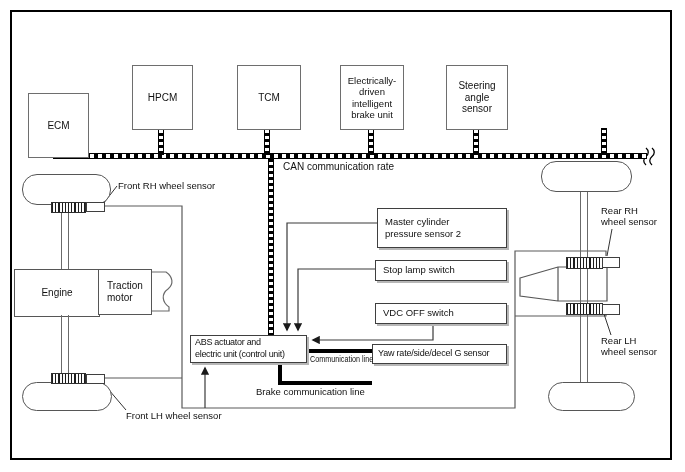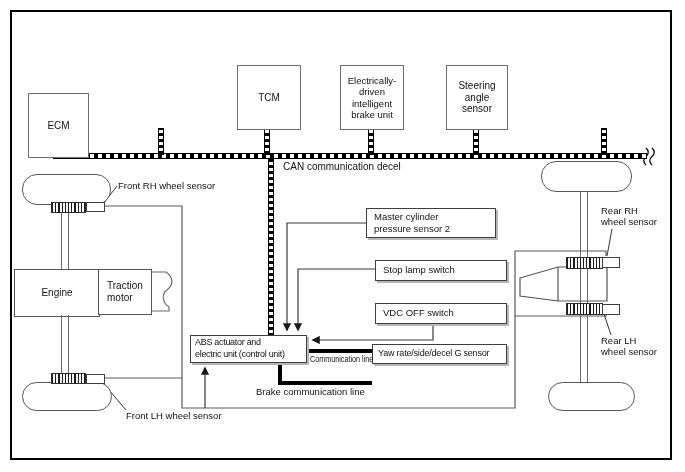--- a/index.html
+++ b/index.html
@@ -62,36 +62,37 @@
   </svg>
 
   <div class="can-h" style="left:53px;top:153px;width:592px;"></div>
   <div class="can-v" style="left:54px;top:128px;height:25px;"></div>
   <div class="can-v" style="left:158px;top:128px;height:25px;"></div>
   <div class="can-v" style="left:264px;top:128px;height:25px;"></div>
   <div class="can-v" style="left:368px;top:128px;height:25px;"></div>
   <div class="can-v" style="left:473px;top:128px;height:25px;"></div>
   <div class="can-v" style="left:601px;top:128px;height:25px;"></div>
   <div class="can-v" style="left:268px;top:159px;height:176px;"></div>
-  <div class="lbl" style="left:283px;top:161px;font-size:10px;">CAN communication decel</div>
+  <div class="lbl" style="left:283px;top:161px;font-size:10px;">CAN communication rate</div>
 
   <div class="node" style="left:28px;top:65px;width:59px;height:63px;margin-top:28px;">ECM</div>
+  <div class="node" style="left:132px;top:65px;width:59px;height:63px;">HPCM</div>
   <div class="node" style="left:237px;top:65px;width:62px;height:63px;">TCM</div>
   <div class="node" style="left:340px;top:65px;width:62px;height:63px;font-size:9.5px;">Electrically-
 driven
 intelligent
 brake unit</div>
   <div class="node" style="left:446px;top:65px;width:60px;height:63px;">Steering
 angle
 sensor</div>
 
   <div class="ctrl" style="left:190px;top:335px;width:117px;height:28px;font-size:9px;letter-spacing:-0.3px;padding-left:4px;">ABS actuator and
 electric unit (control unit)</div>
 
-  <div class="ctrl" style="left:366px;top:208px;width:130px;height:30px;">Master cylinder
+  <div class="ctrl" style="left:377px;top:208px;width:130px;height:40px;">Master cylinder
 pressure sensor 2</div>
   <div class="ctrl" style="left:375px;top:260px;width:132px;height:21px;">Stop lamp switch</div>
   <div class="ctrl" style="left:375px;top:303px;width:132px;height:21px;">VDC OFF switch</div>
   <div class="ctrl" style="left:372px;top:344px;width:135px;height:20px;font-size:9px;letter-spacing:-0.2px;padding-left:5px;">Yaw rate/side/decel G sensor</div>
 
   <div class="lbl squeeze" style="left:310px;top:354px;font-size:9px;width:90px;">Communication line</div>
   <div class="lbl" style="left:256px;top:387px;">Brake communication line</div>
 
   <div class="node" style="left:14px;top:269px;width:84px;height:46px;border-color:#565656;">Engine</div>
   <div class="node" style="left:98px;top:269px;width:54px;height:46px;border-color:#565656;justify-content:flex-start;text-align:left;padding-left:8px;box-sizing:border-box;">Traction

